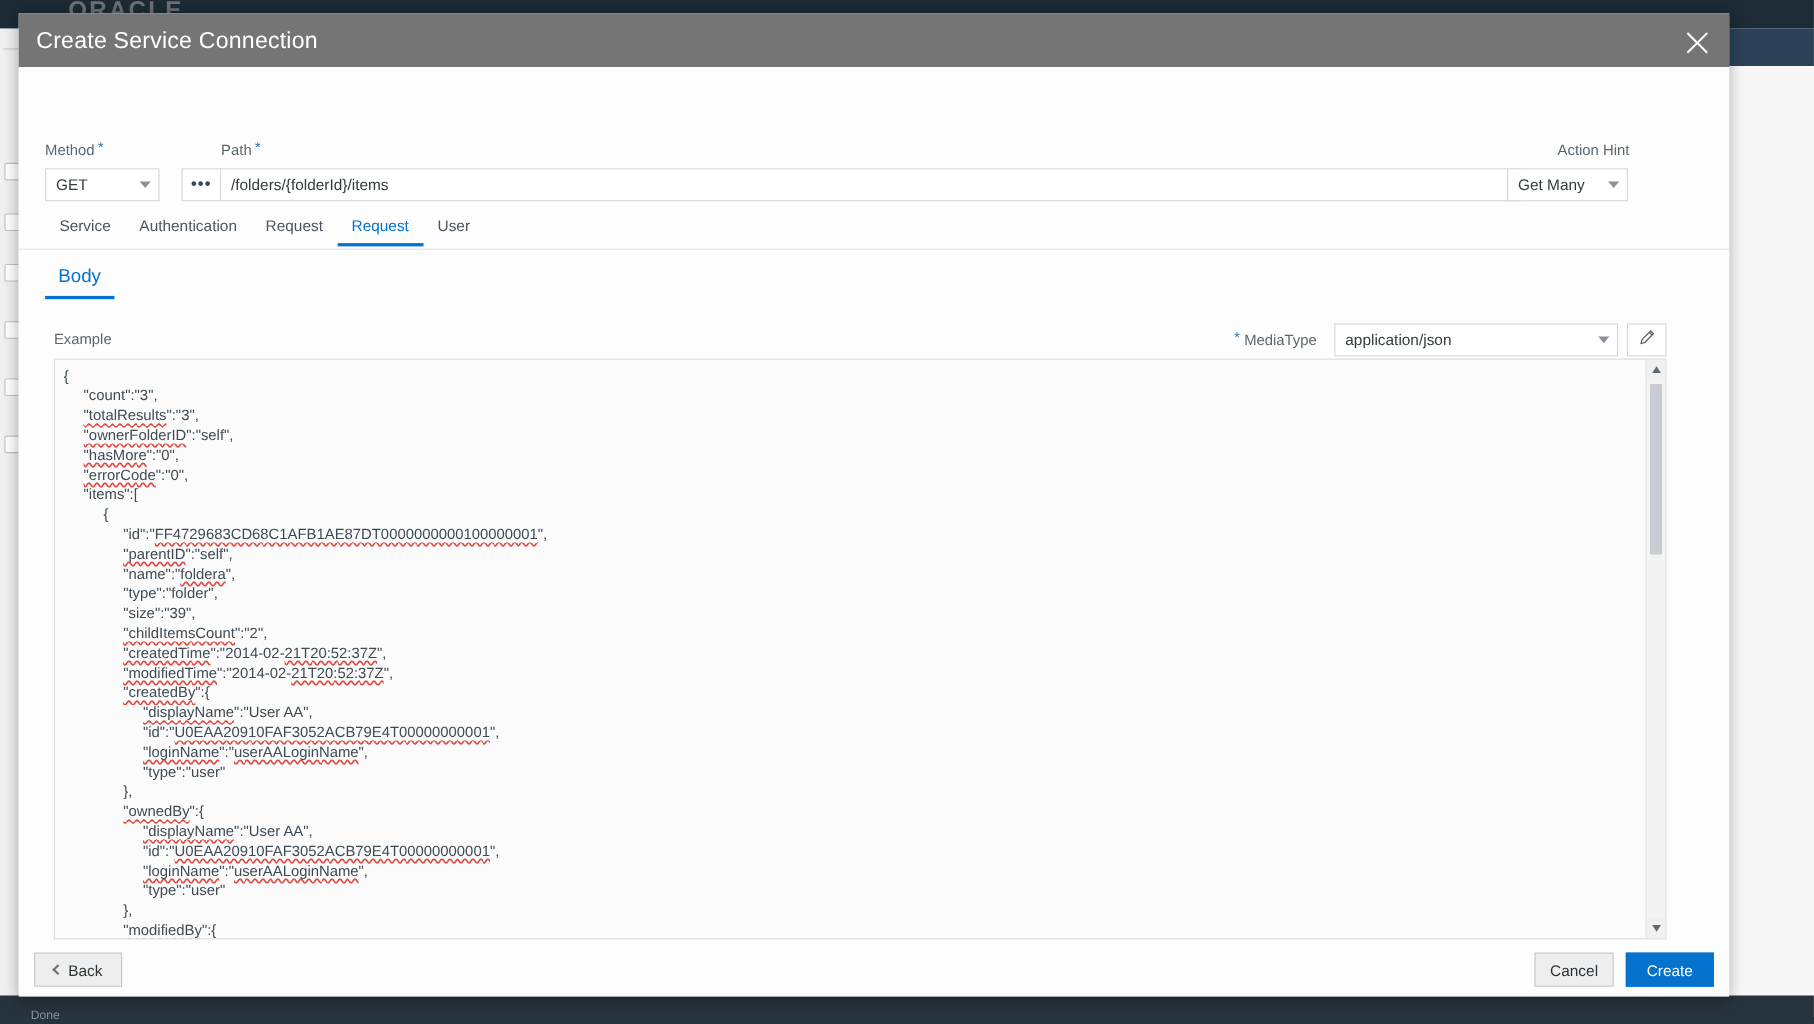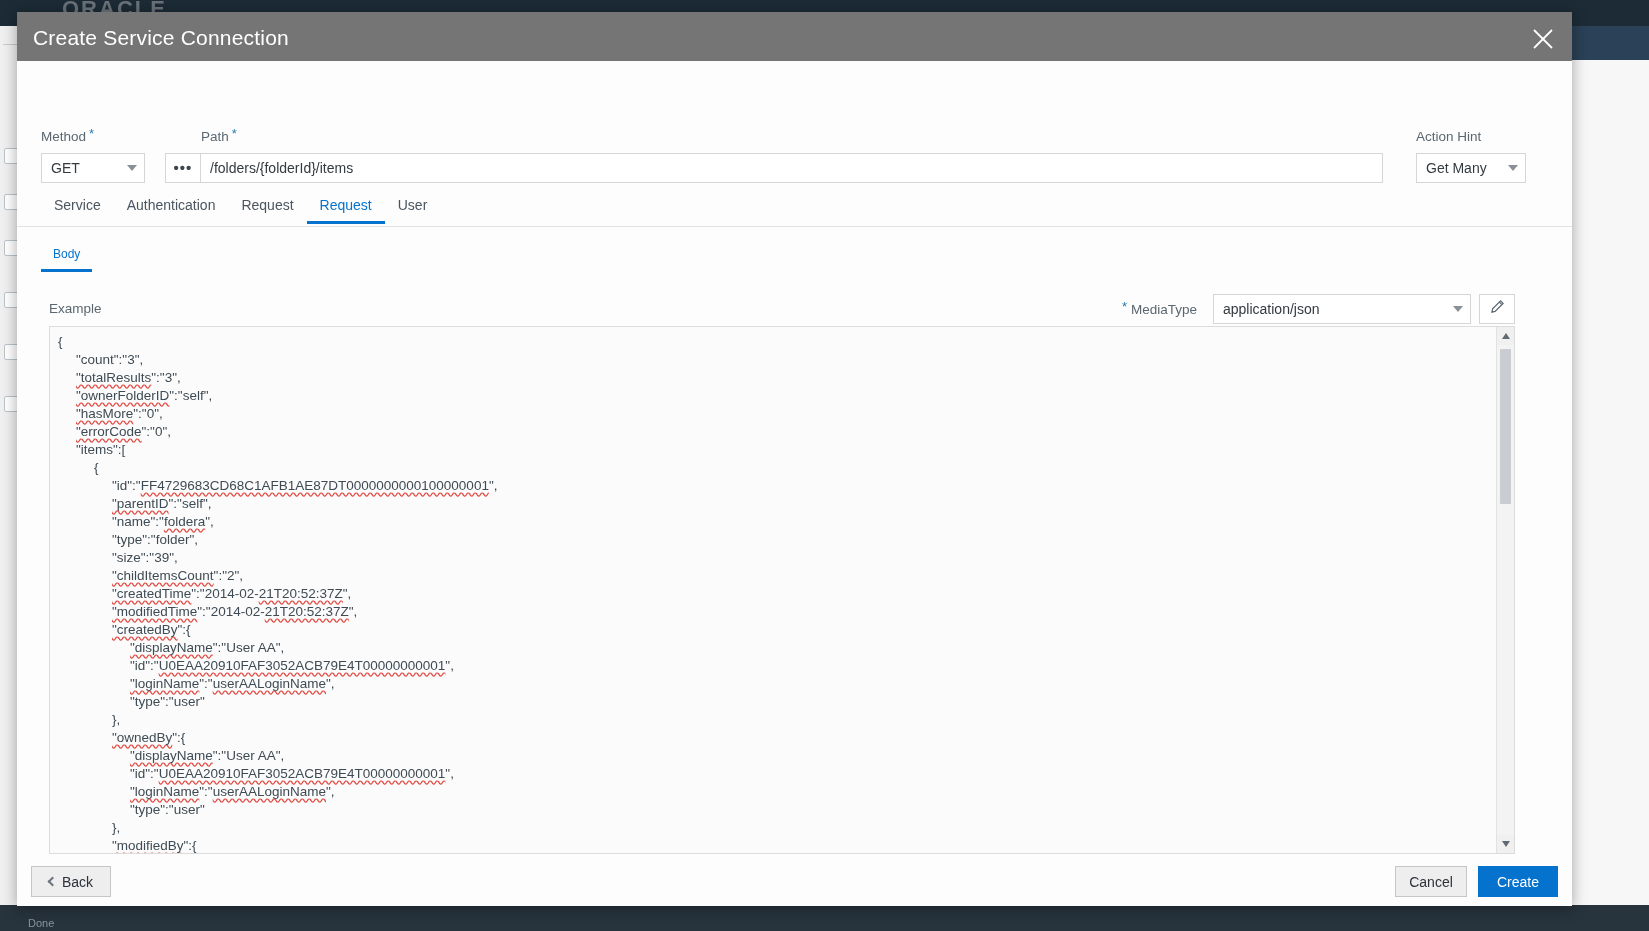--- a/index.html
+++ b/index.html
@@ -137,21 +137,21 @@
     line-height: 8px; font-weight: bold;
   }
   #path-input {
     position: absolute; left: 36px; top: 0; width: 1182px; height: 30px;
     background: #ffffff; border: 1px solid #d6d6d6; border-left: none;
     font-size: 14px; color: #333a40;
     padding: 0 9px;
     font-family: "Liberation Sans", sans-serif;
     outline: none;
   }
-  #actionhint-select { left: 1399px; top: 92px; width: 110px; }
+  #actionhint-select { left: 1353px; top: 92px; width: 110px; }
 
   
   #tabs {
     position: absolute; left: 24px; top: 134px;
     display: flex; align-items: center; height: 31px;
   }
   .tab {
     font-size: 14px;
     color: #4a5560;
     padding: 0 13px 8px 13px;
@@ -167,21 +167,21 @@
     position: absolute; left: 0; top: 165px; width: 1555px; height: 1px;
     background: #e3e3e3;
   }
 
   
   #subtabs {
     position: absolute; left: 24px; top: 180px;
     display: flex; align-items: flex-end; height: 31px;
   }
   .subtab {
-    font-size: 12px; color: #0572ce;
+    font-size: 17px; color: #0572ce;
     padding: 0 12px 8px 12px;
     border-bottom: 3px solid #0572ce;
     cursor: pointer;
   }
 
   
   #example-label { left: 32px; top: 240px; }
   #mediatype-label { left: 1105px; top: 241px; }
   #mediatype-select { left: 1196px; top: 233px; width: 258px; }
   #mediatype-edit-btn {

